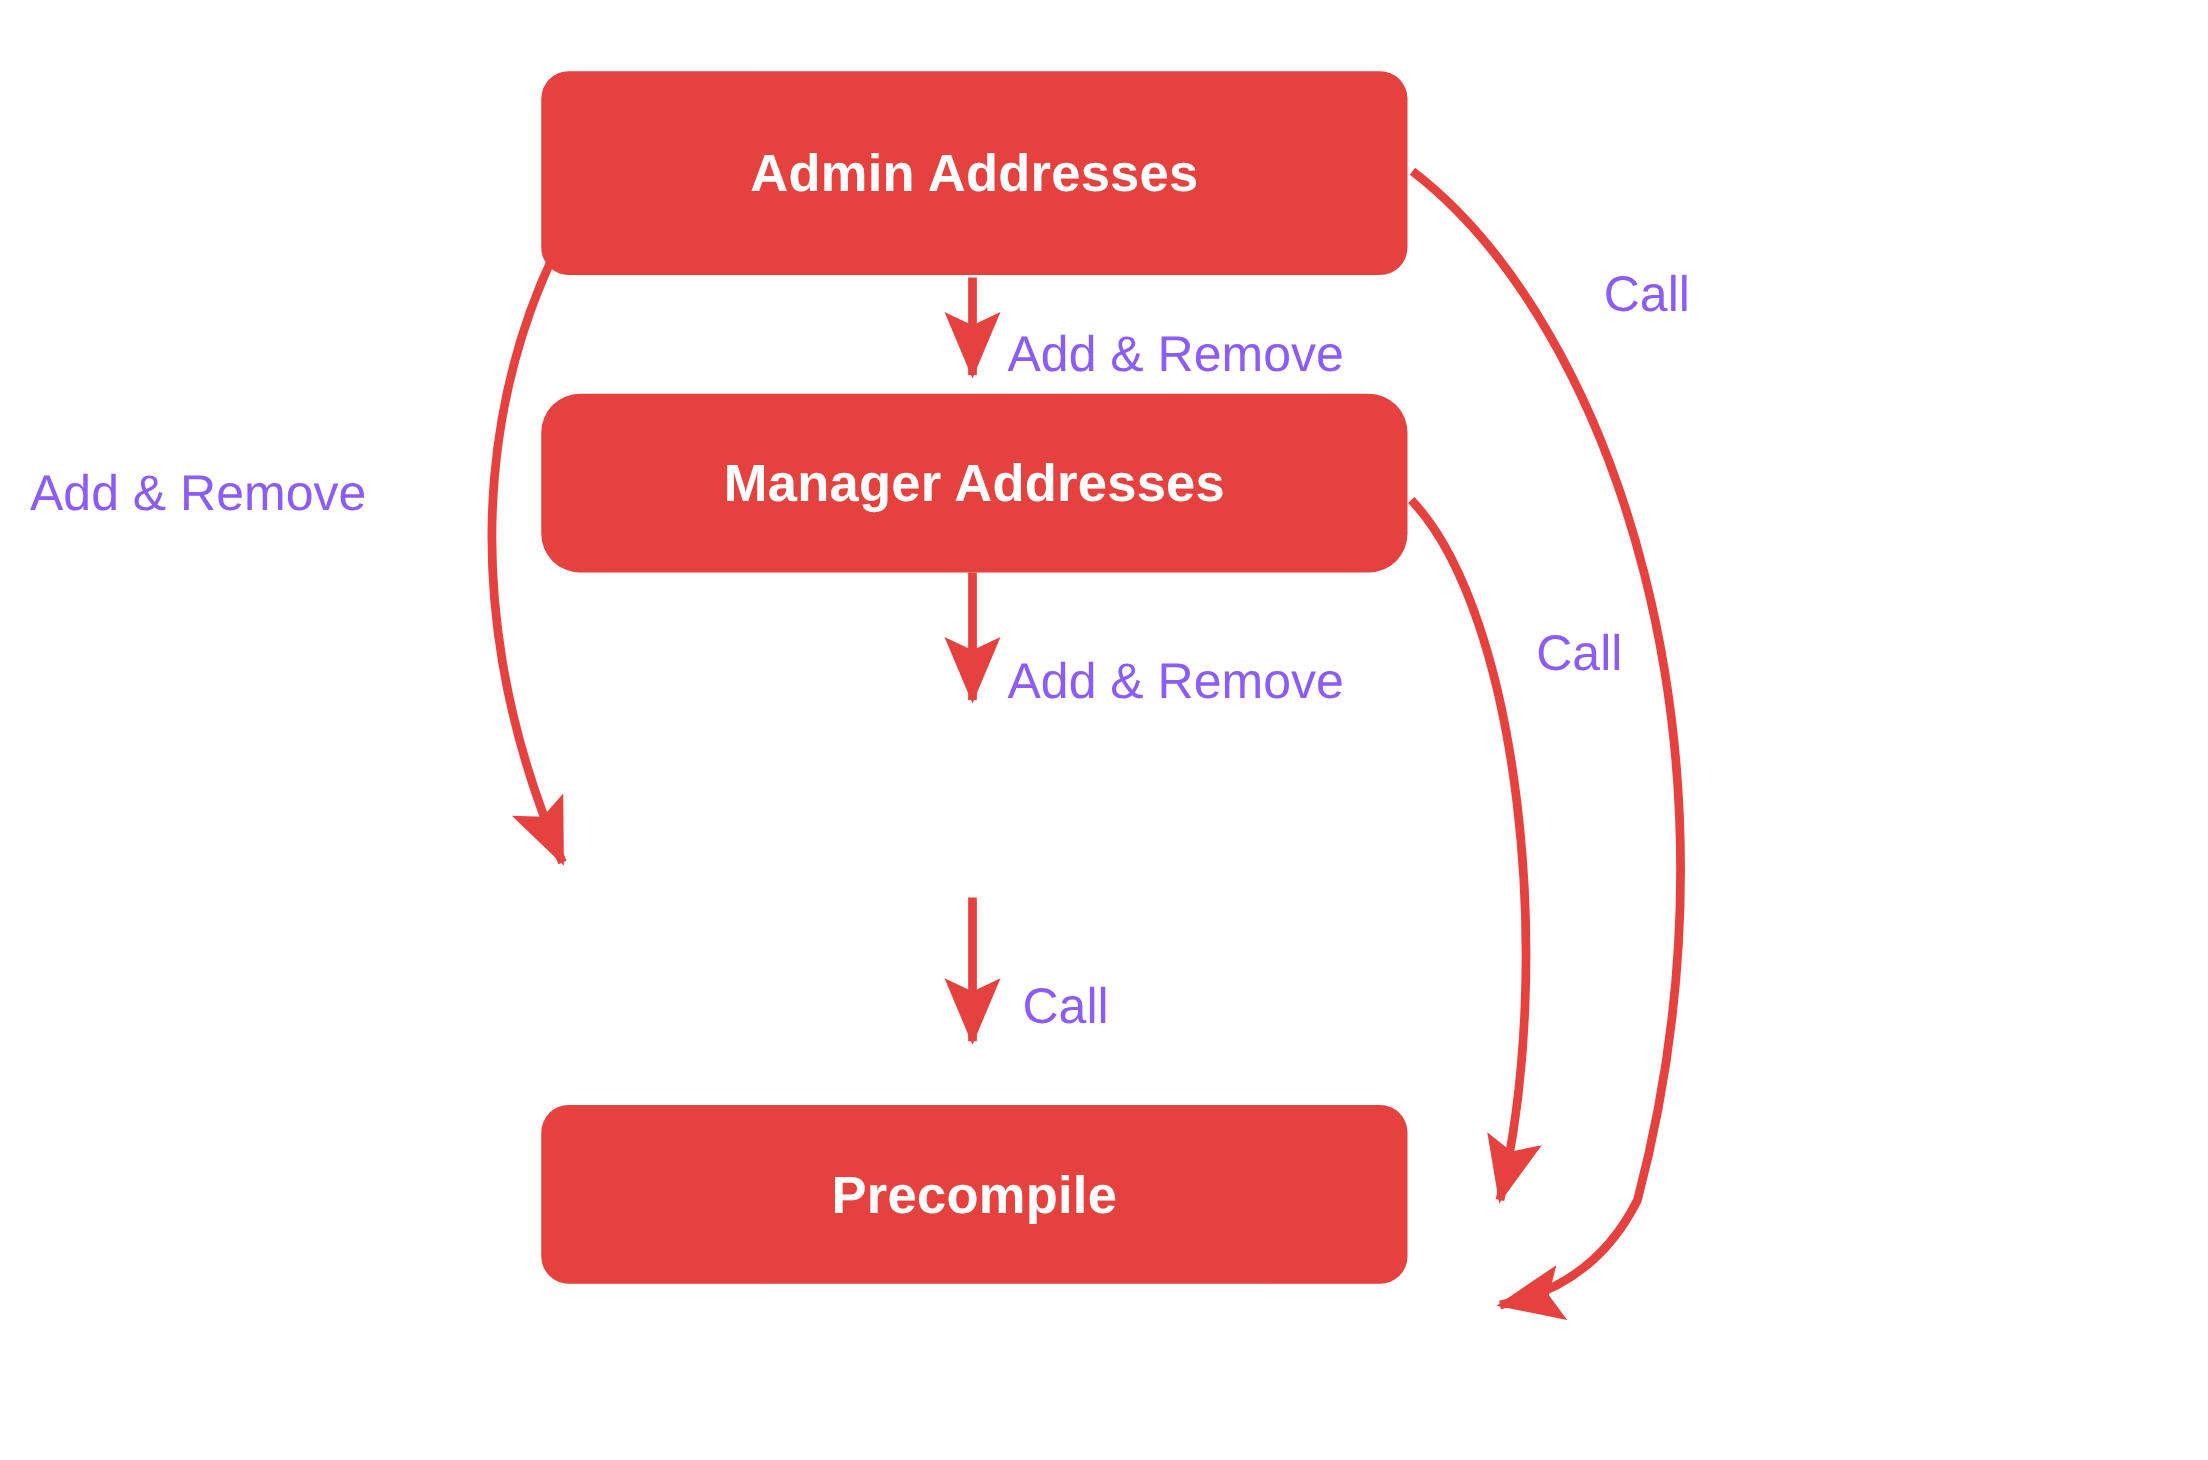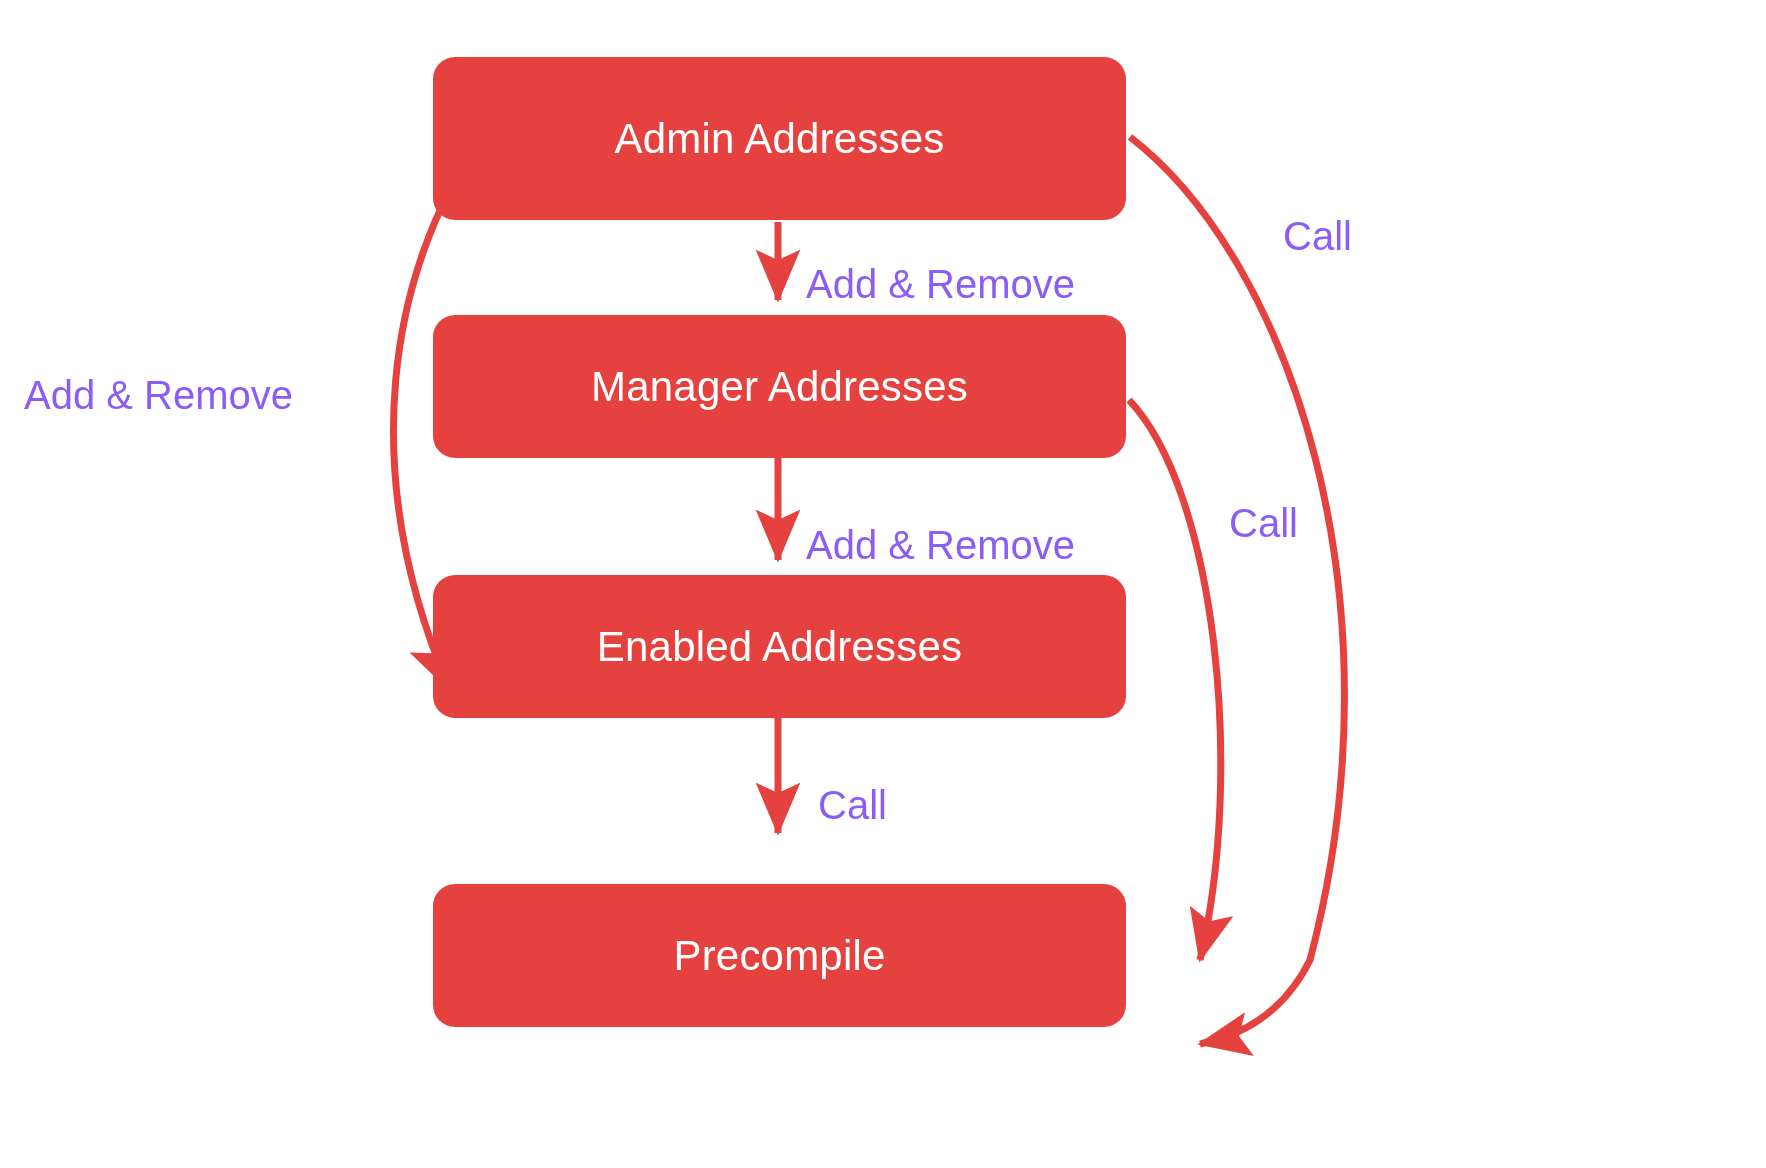--- a/index.html
+++ b/index.html
@@ -26,21 +26,21 @@
   }
   .node {
     position: absolute;
     display: flex;
     align-items: center;
     justify-content: center;
     border-radius: 22px;
     box-sizing: border-box;
   }
   .node-label {
-    font-weight: normal;
+    font-weight: bold;
     font-size: 42px;
     letter-spacing: 0.2px;
     line-height: 1;
     white-space: nowrap;
   }
   .edge-label {
     position: absolute;
     font-size: 40px;
     color: #8b5cf6;
     line-height: 1;
@@ -82,27 +82,24 @@
 
     <g>
       <path d="M 1130 137 C 1290 260, 1405 600, 1310 960 C 1285 1010, 1245 1035, 1200 1044" fill="none" stroke="#E5423F" stroke-width="7" marker-end="url(#ah)"></path>
     </g>
   </svg>
 
   <div class="node" style="left:433px; top:57px; width:693px; height:163px; background:#E5423F;">
     <span class="node-label" style="color:#ffffff;">Admin Addresses</span>
   </div>
 
-  <div class="node" style="left:433px; top:315px; width:693px; height:143px; background:#E5423F;">
+  <div class="node" style="left:433px; top:315px; width:693px; height:143px; background:#E5423F;border-radius:31px;">
     <span class="node-label" style="color:#ffffff;">Manager Addresses</span>
   </div>
 
-  <div class="node" style="left:433px; top:575px; width:693px; height:143px; background:#E5423F;">
-    <span class="node-label" style="color:#ffffff;">Enabled Addresses</span>
-  </div>
 
   <div class="node" style="left:433px; top:848px; width:693px; height:143px; background:#E5423F;margin-top:36px;">
     <span class="node-label" style="color:#ffffff;">Precompile</span>
   </div>
 
   <div class="edge-label" style="left:806px; top:233px;">Add &amp; Remove</div>
 
   <div class="edge-label" style="left:806px; top:494px;">Add &amp; Remove</div>
 
   <div class="edge-label" style="left:818px; top:754px;">Call</div>

